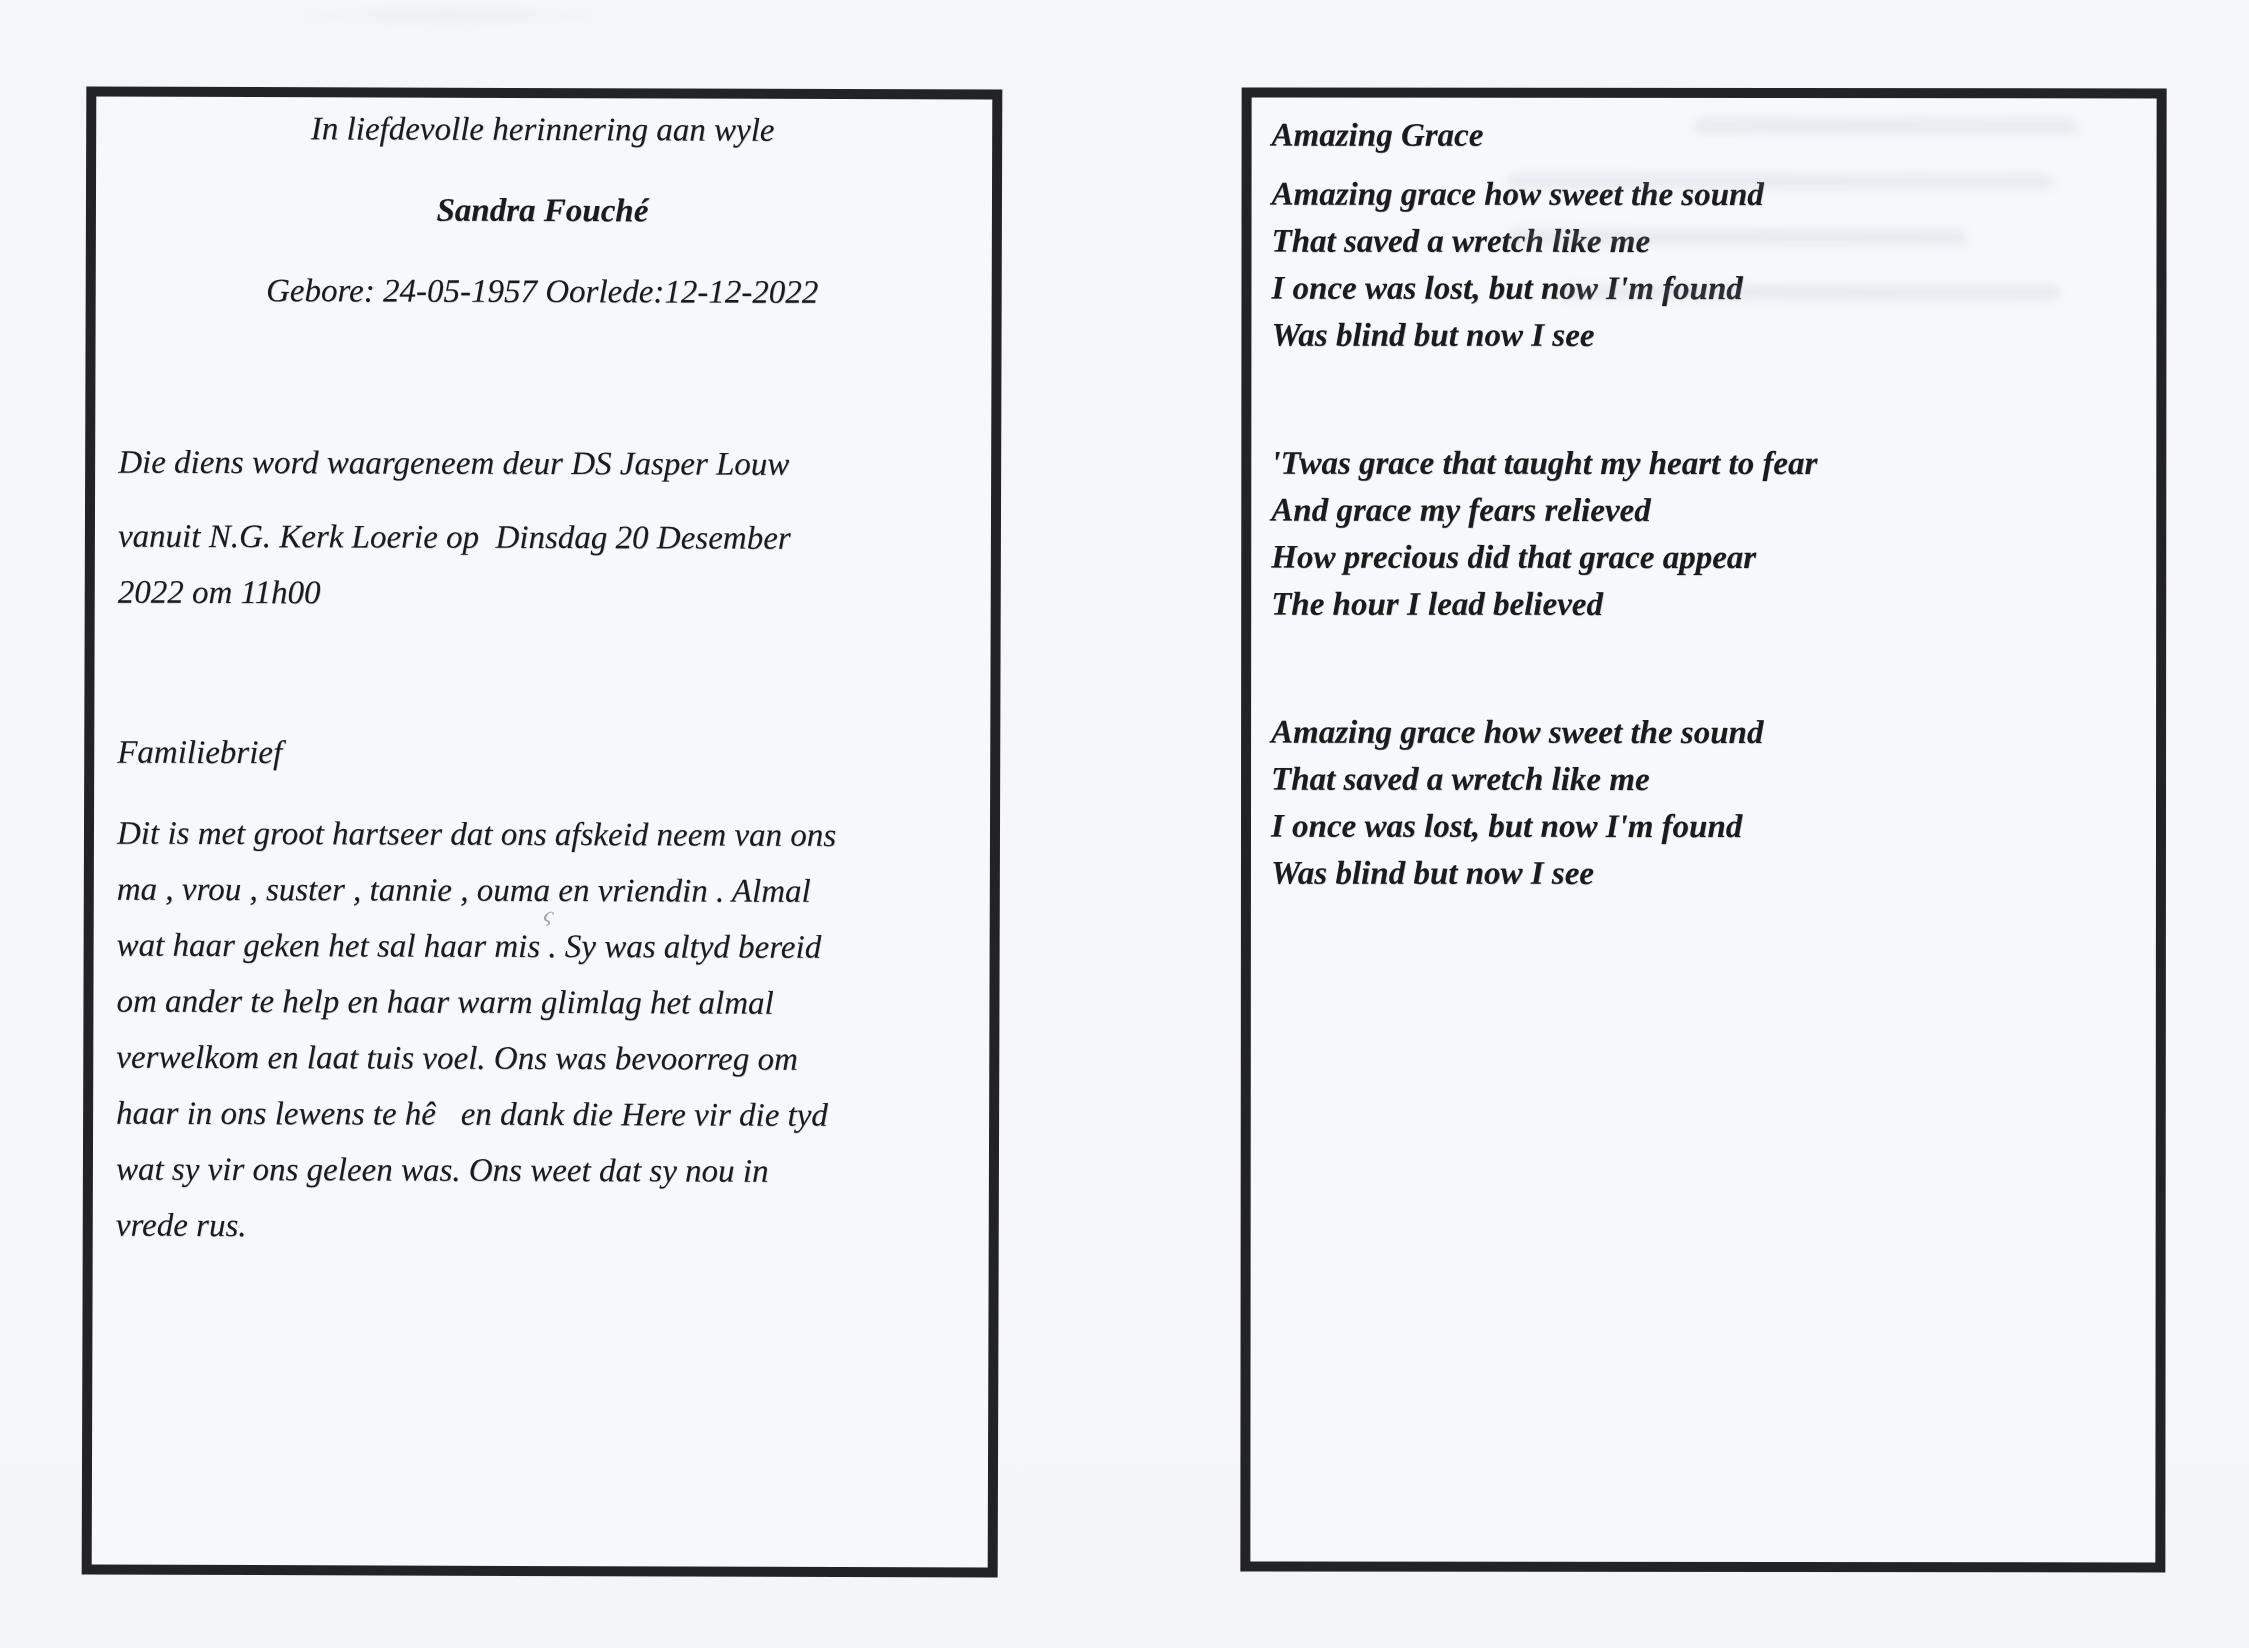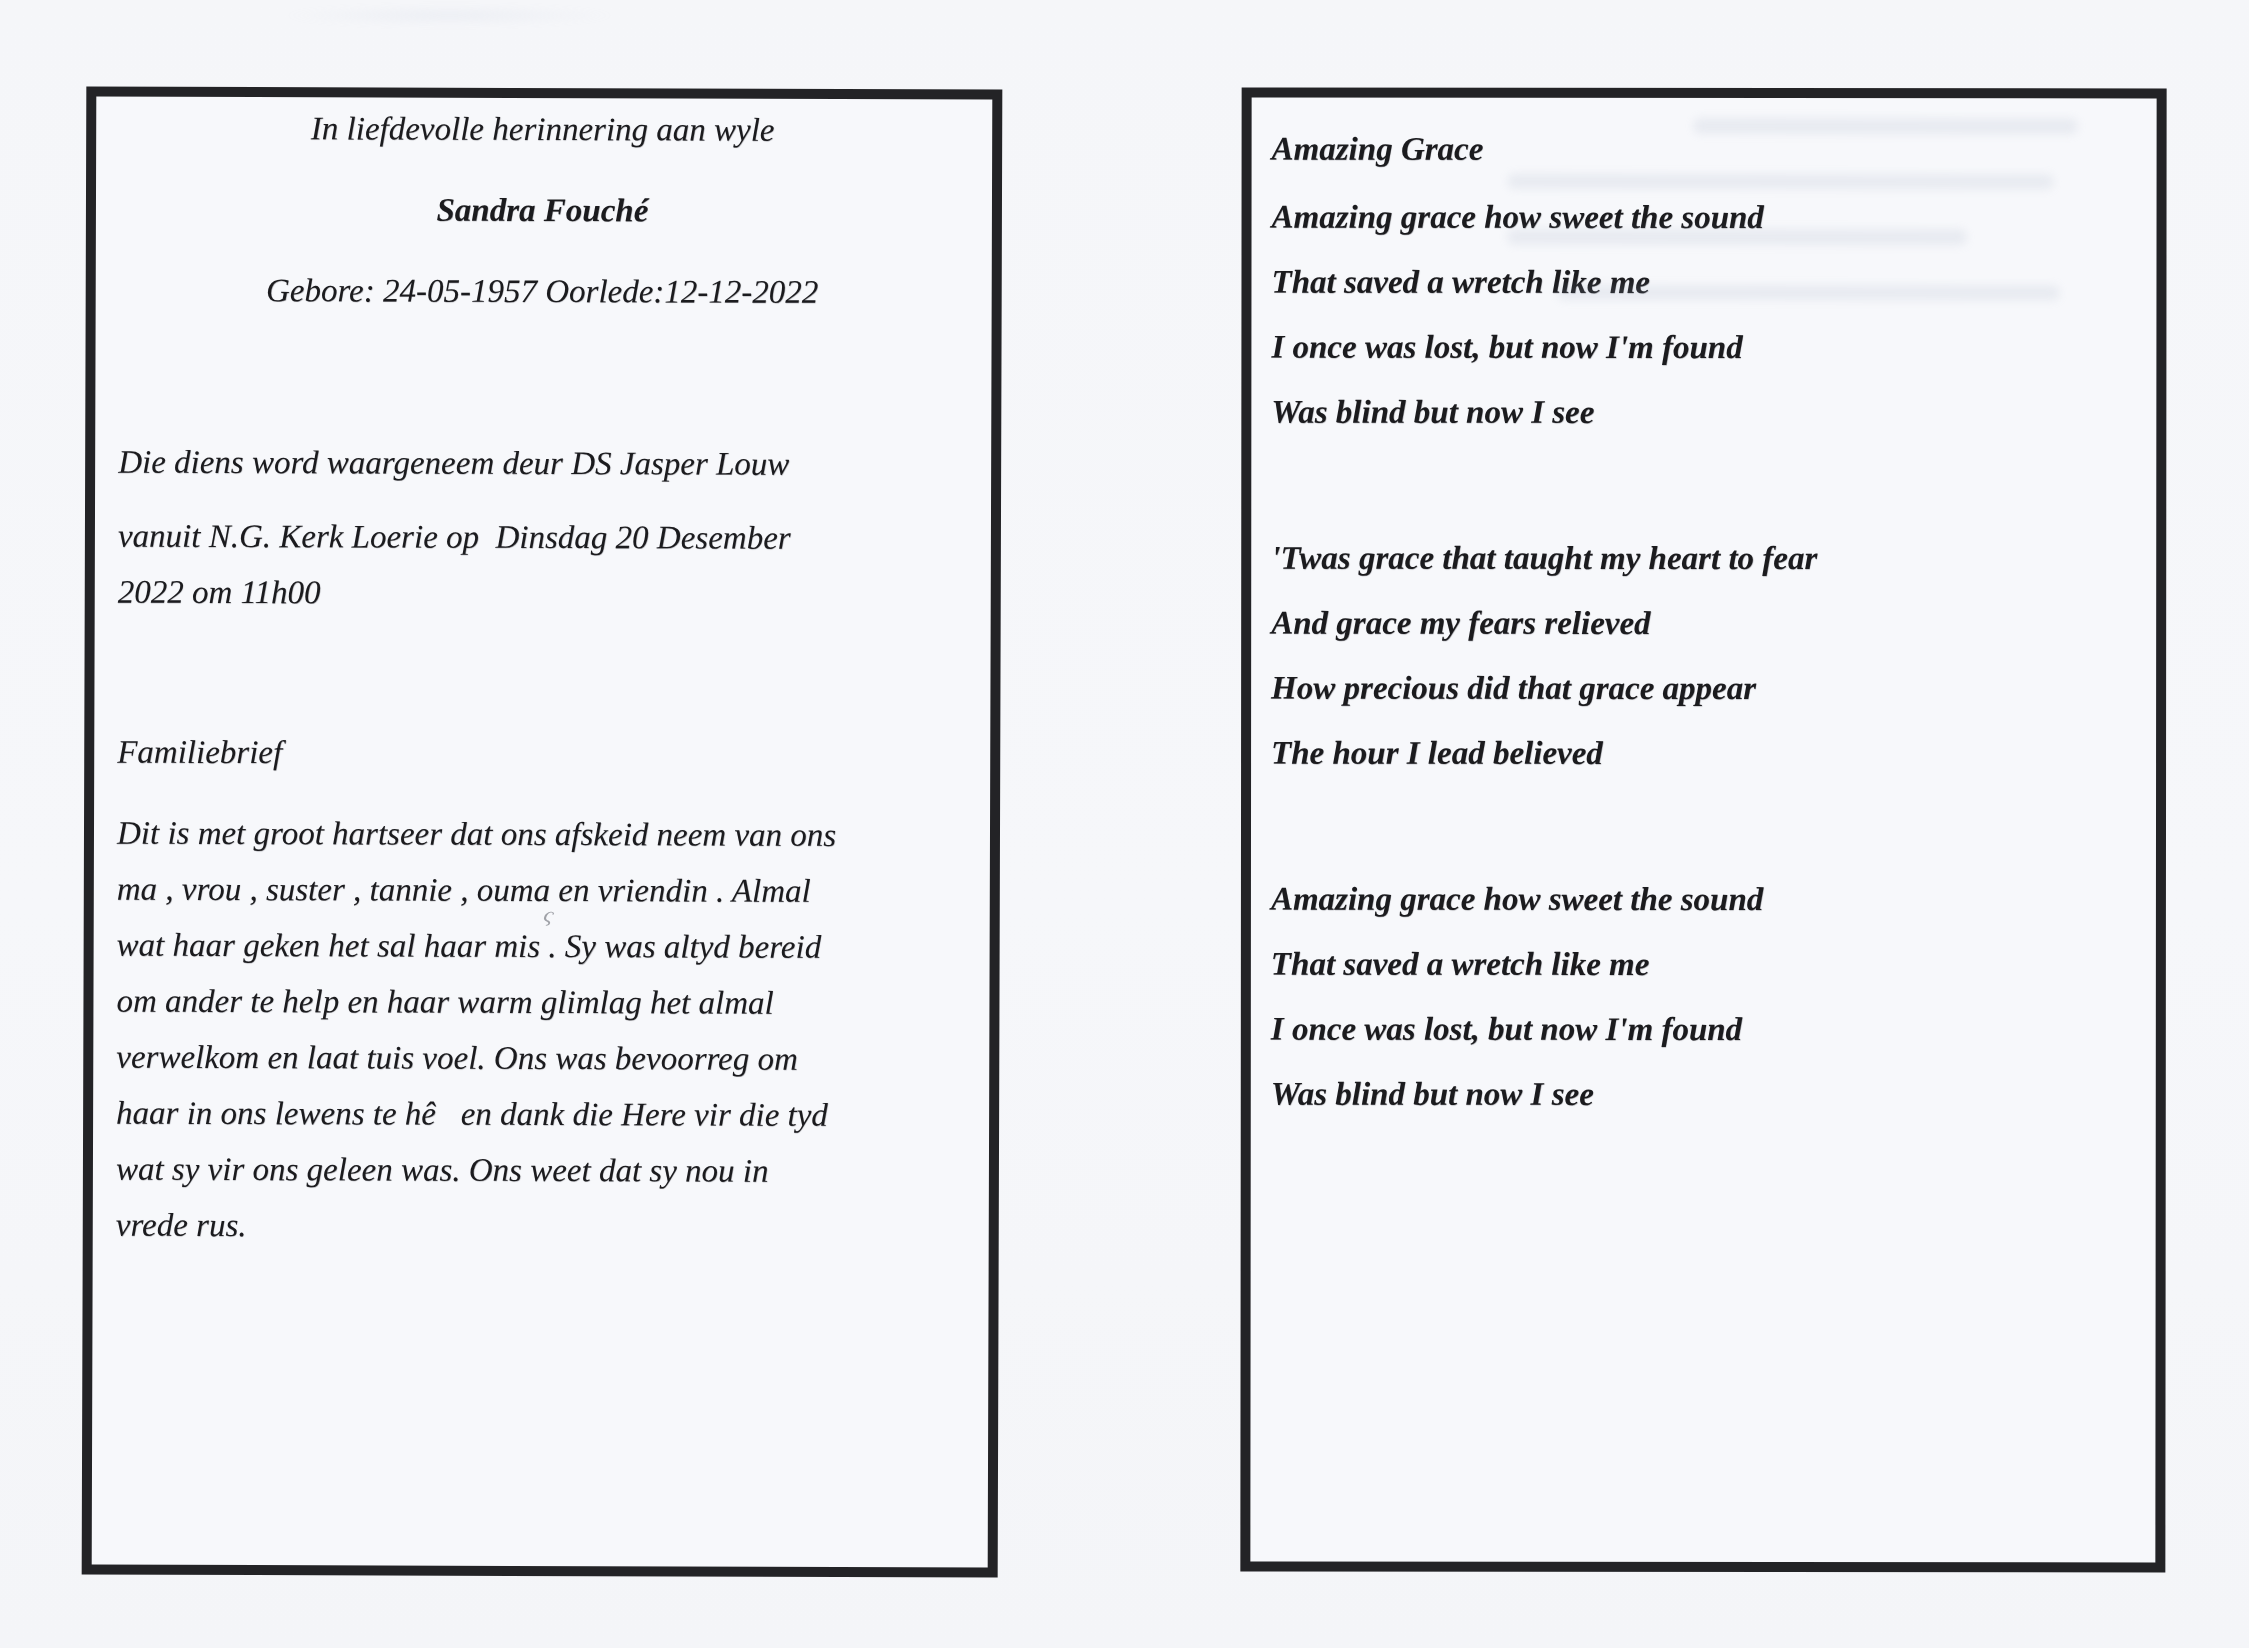--- a/index.html
+++ b/index.html
@@ -40,22 +40,22 @@
   .mem-header{text-align:center;}
   .mem-intro{line-height:45px;}
   .mem-name{font-weight:700;margin-top:36px;line-height:45px;}
   .mem-dates{margin-top:36px;line-height:45px;}
   .svc-line1{margin:121px 0 0 0;line-height:56px;}
   .svc-line2{margin:18px 0 0 0;line-height:56px;}
   .fam-heading{margin:110px 0 0 0;line-height:45px;}
   .fam-body{margin:30px 0 0 0;line-height:56px;}
 
   
-  .hymn-title{font-weight:700;line-height:71px;margin-top:14px;}
-  .stanza{font-weight:700;line-height:65px;margin-top:81px;}
+  .hymn-title{font-weight:700;line-height:71px;}
+  .stanza{font-weight:700;line-height:47px;margin-top:81px;}
   .stanza.first{margin-top:0;}
 
   
   .ghost{
     position:absolute;left:256px;top:20px;width:620px;height:248px;
     opacity:0.16;filter:blur(4.7px);pointer-events:none;
   }
   .ghost i{
     display:block;height:15.5px;border-radius:6.2px;background:#9aa6bd;
     margin-bottom:40px;

